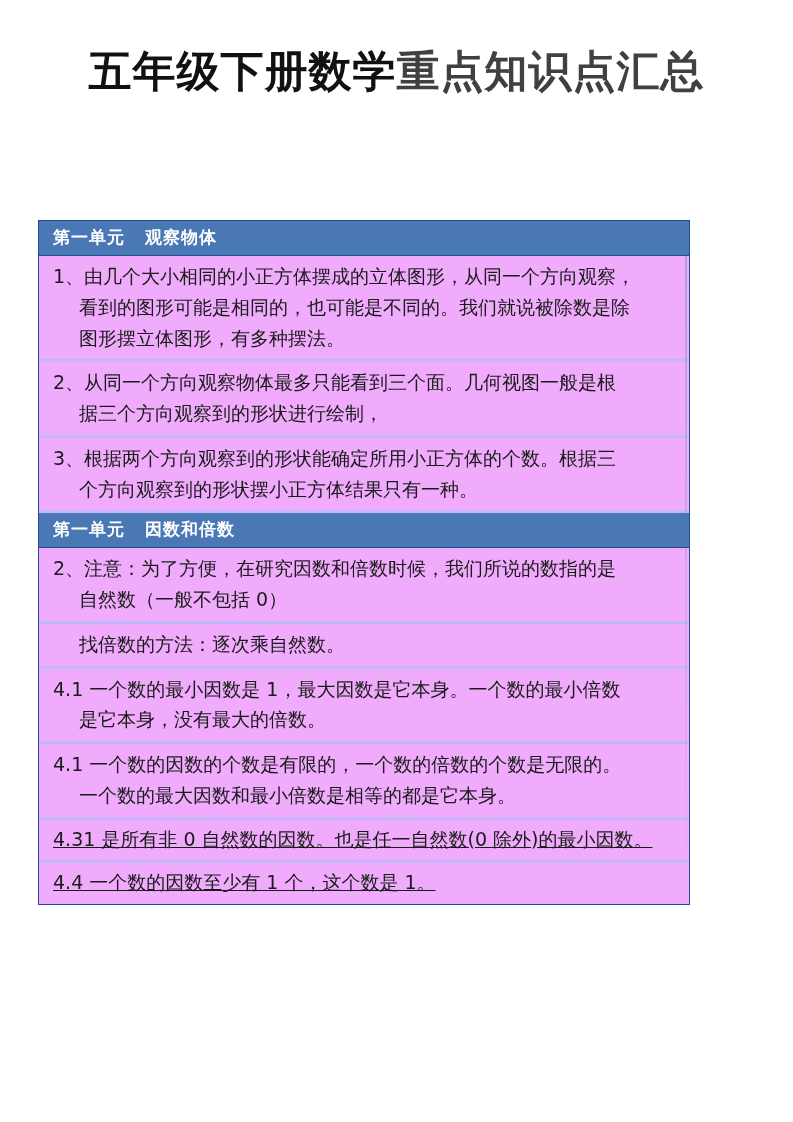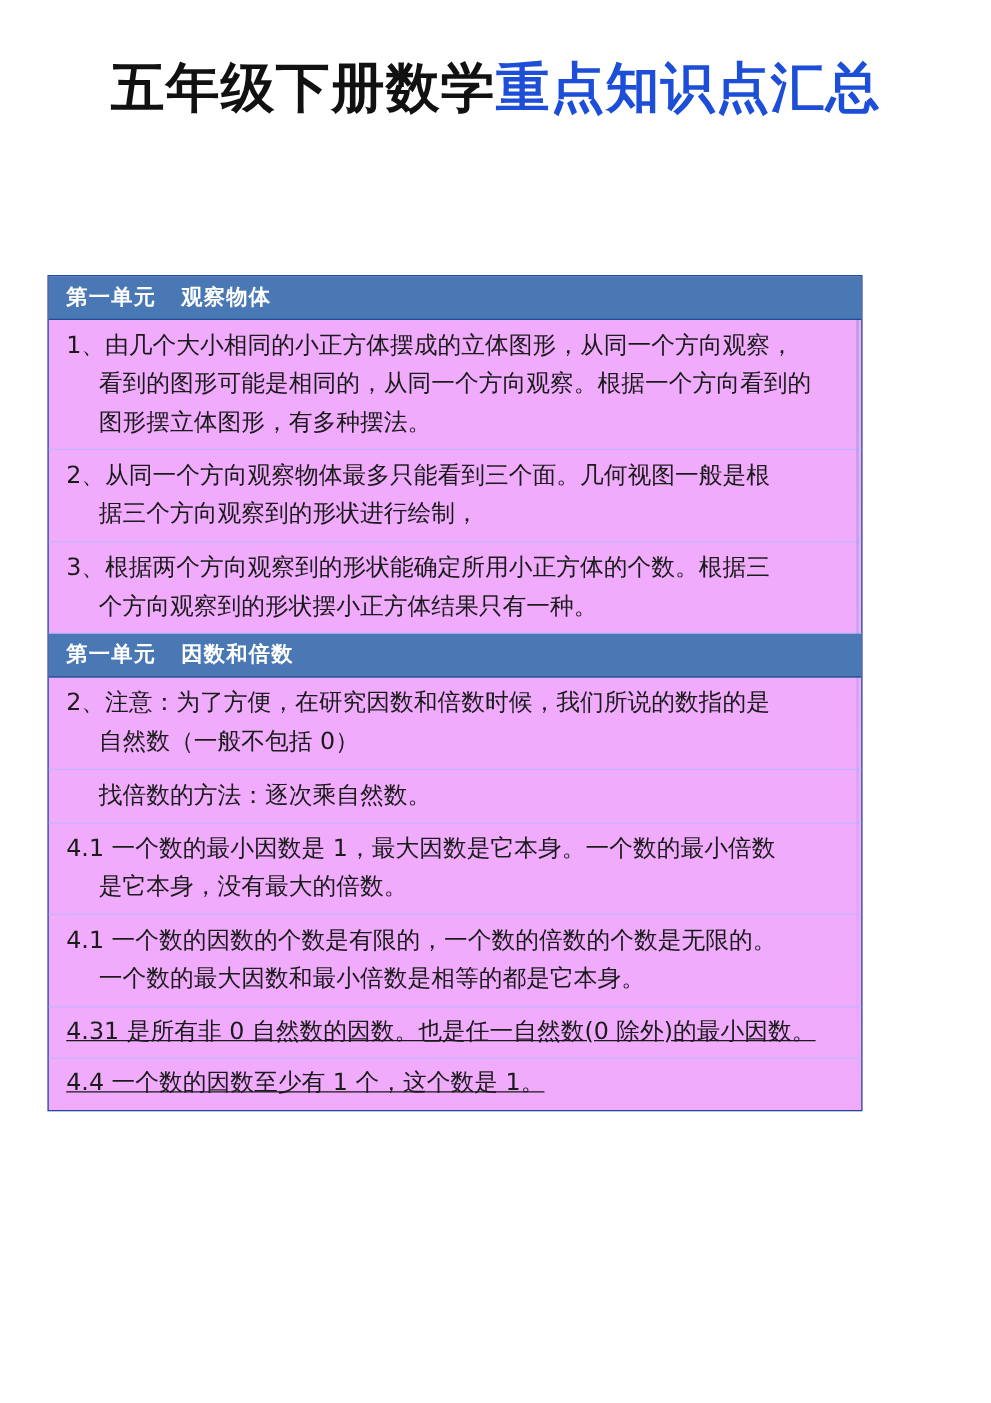--- a/index.html
+++ b/index.html
@@ -31,21 +31,21 @@
     padding: 0 14px;
   }
   .title-black, .title-red {
     font-family: Liberation Serif, serif;
     font-weight: bold;
     font-size: 43px;
     letter-spacing: 1px;
     line-height: 1.1;
   }
   .title-black { color: #111111; }
-  .title-red { color: #1d4ed8; }
+  .title-red { color: #404040; }
 
   
   .table {
     position: absolute;
     left: 38px;
     top: 172px;
     width: 652px;
     border: 1px solid #1f4e99;
     box-sizing: border-box;
     background: #f0abfc;
@@ -57,21 +57,21 @@
     font-weight: bold;
     font-size: 17px;
     padding: 5px 10px 6px 14px;
     letter-spacing: 1px;
     border-bottom: 1px solid #1f4e99;
     position: relative;
   }
   .unit-head .uh-gap { display: inline-block; width: 20px; }
 
   .row {
-    border-bottom: 1px solid #c4b5fd;
+    border-bottom: 3px solid #c4b5fd;
     padding: 5px 12px 6px 14px;
     font-size: 19px;
     line-height: 1.62;
     color: #1a1a1a;
     font-family: "DejaVu Sans", "Liberation Sans", sans-serif;
   }
   .row:last-child { border-bottom: none; }
   .row.tight { line-height: 1.55; text-decoration: underline; }
 
   .ln { display: block; }
@@ -98,21 +98,21 @@
 
   <div class="table">
     <div class="edge-line"></div>
 
     <div class="unit-head">
       <span>第一单元</span><span class="uh-gap"></span><span>观察物体</span>
     </div>
 
     <div class="row">
       <span class="ln">1、由几个大小相同的小正方体摆成的立体图形，从同一个方向观察，</span>
-      <span class="ln indent">看到的图形可能是相同的，从同一个方向观察。根据一个方向看到的</span>
+      <span class="ln indent">看到的图形可能是相同的，也可能是不同的。我们就说被除数是除</span>
       <span class="ln indent">图形摆立体图形，有多种摆法。</span>
     </div>
 
     <div class="row">
       <span class="ln">2、从同一个方向观察物体最多只能看到三个面。几何视图一般是根</span>
       <span class="ln indent">据三个方向观察到的形状进行绘制，</span>
     </div>
 
     <div class="row">
       <span class="ln">3、根据两个方向观察到的形状能确定所用小正方体的个数。根据三</span>

